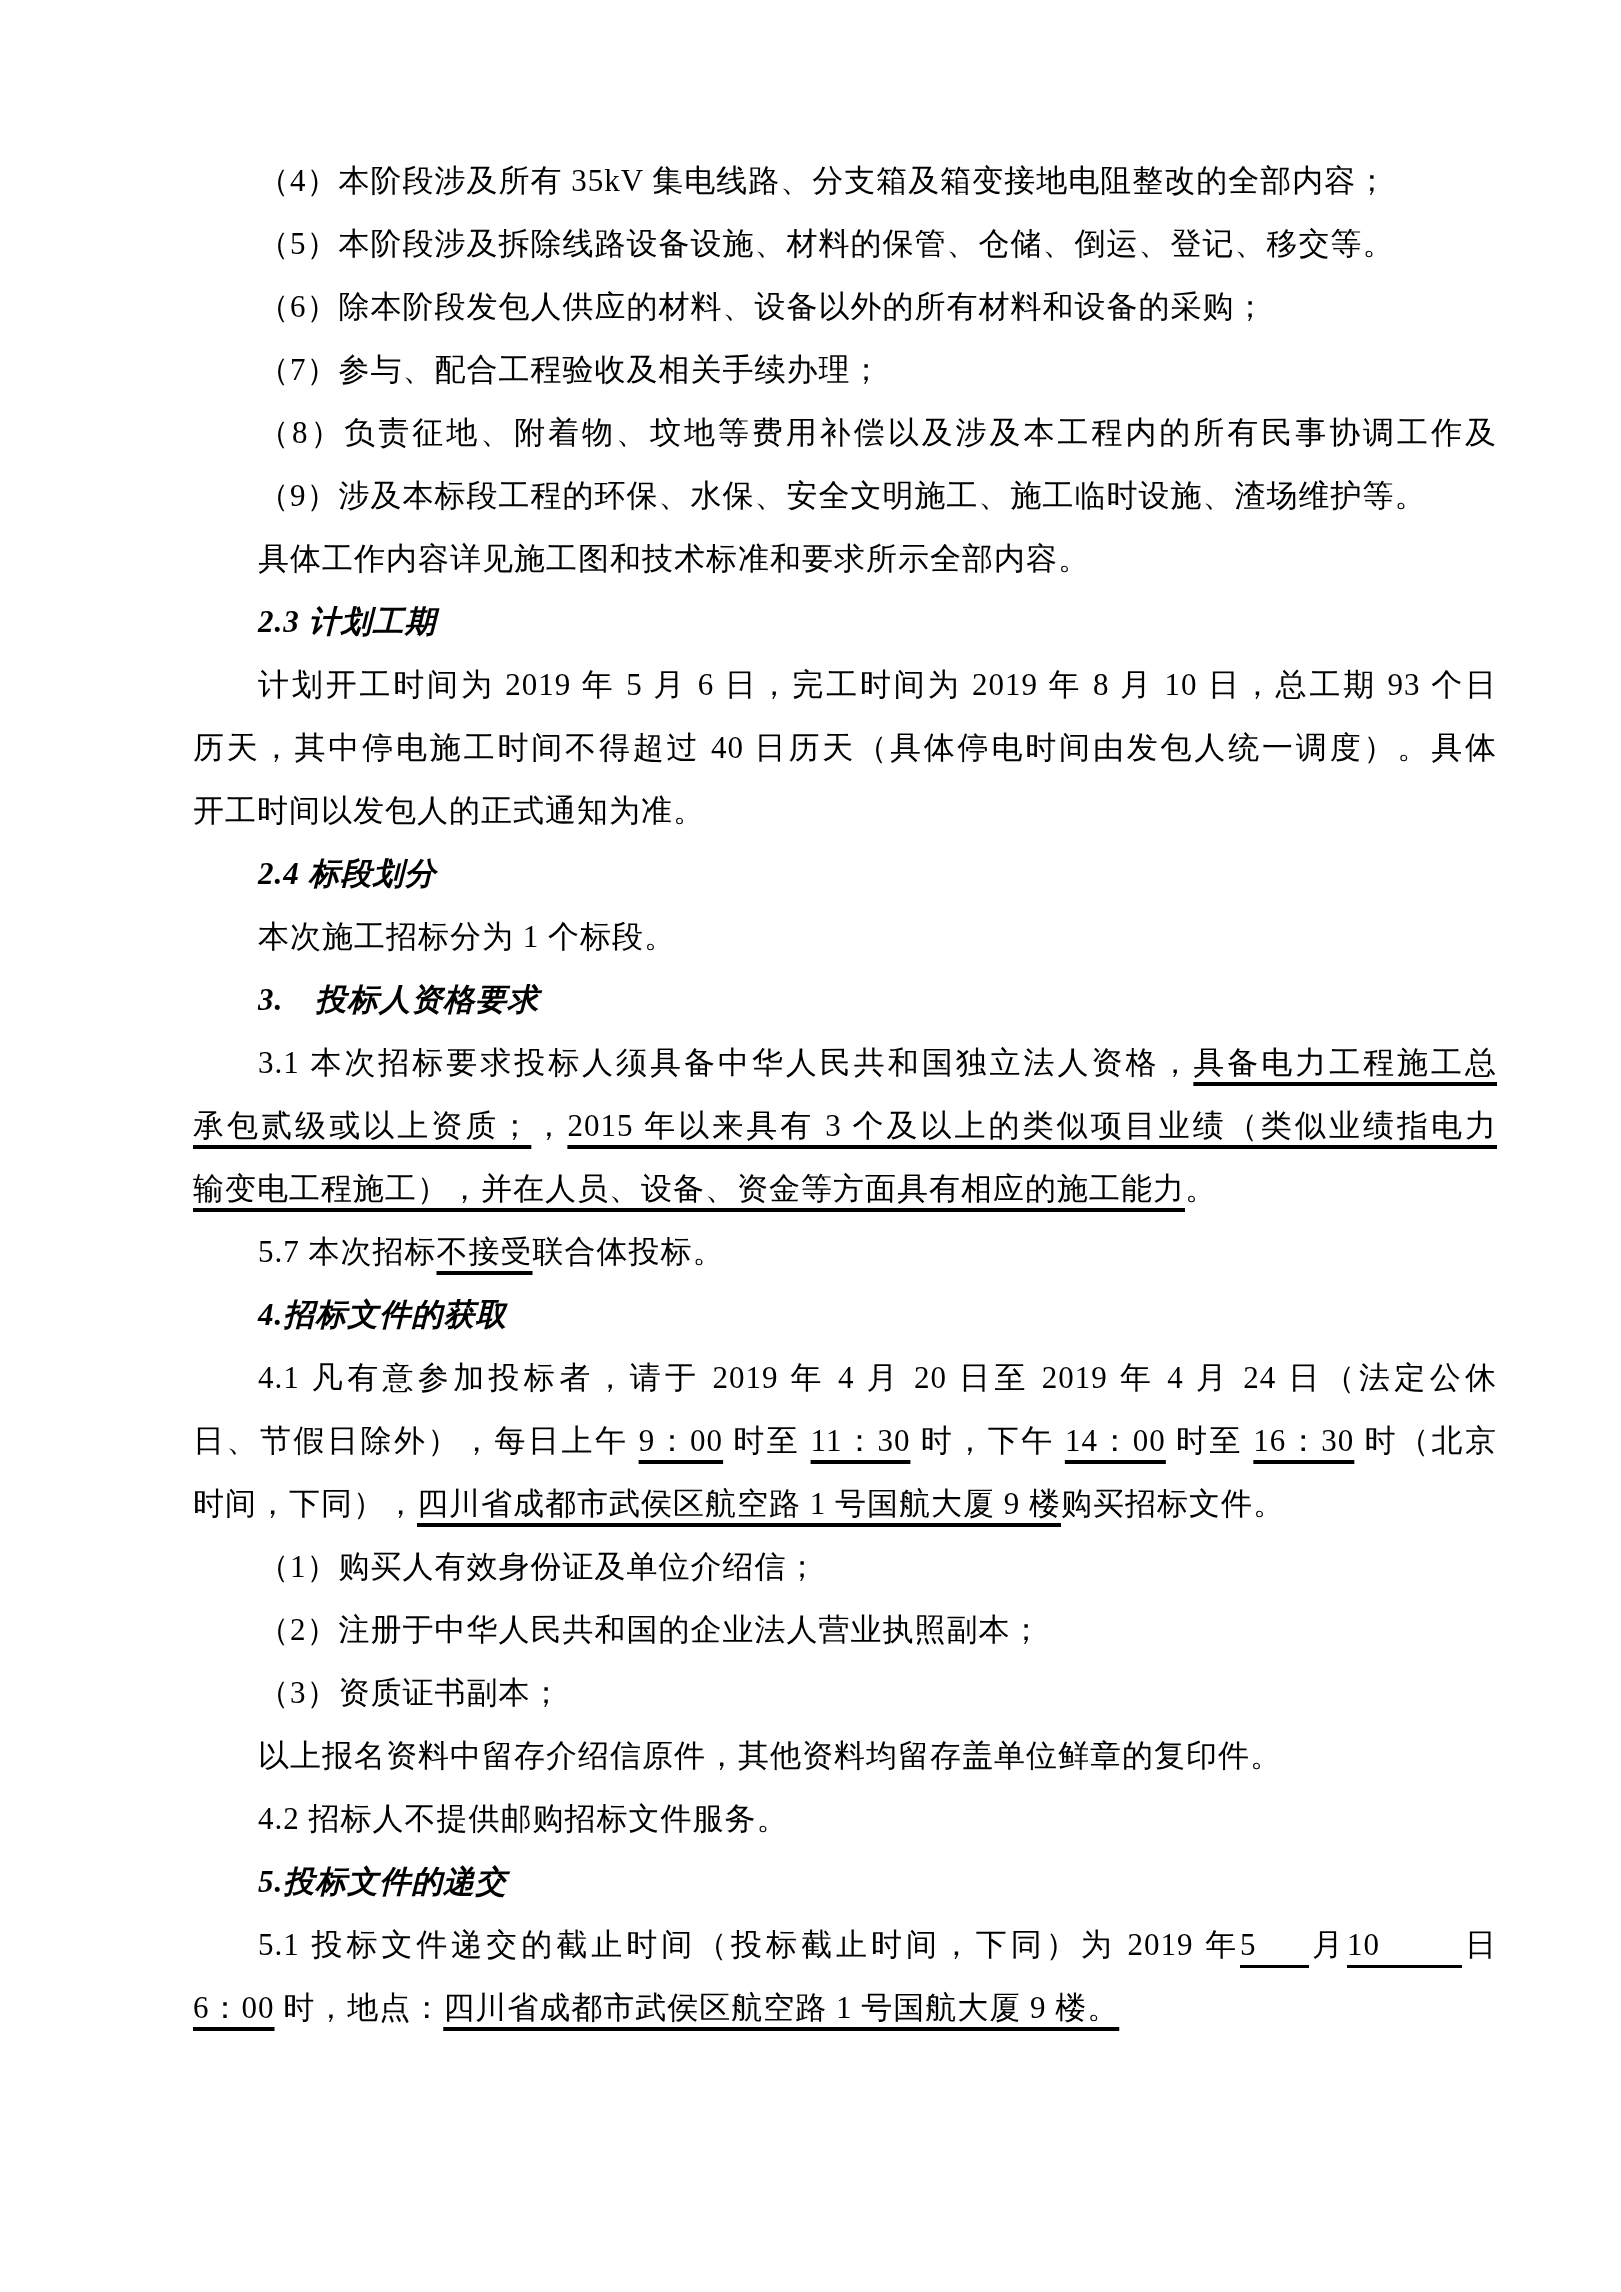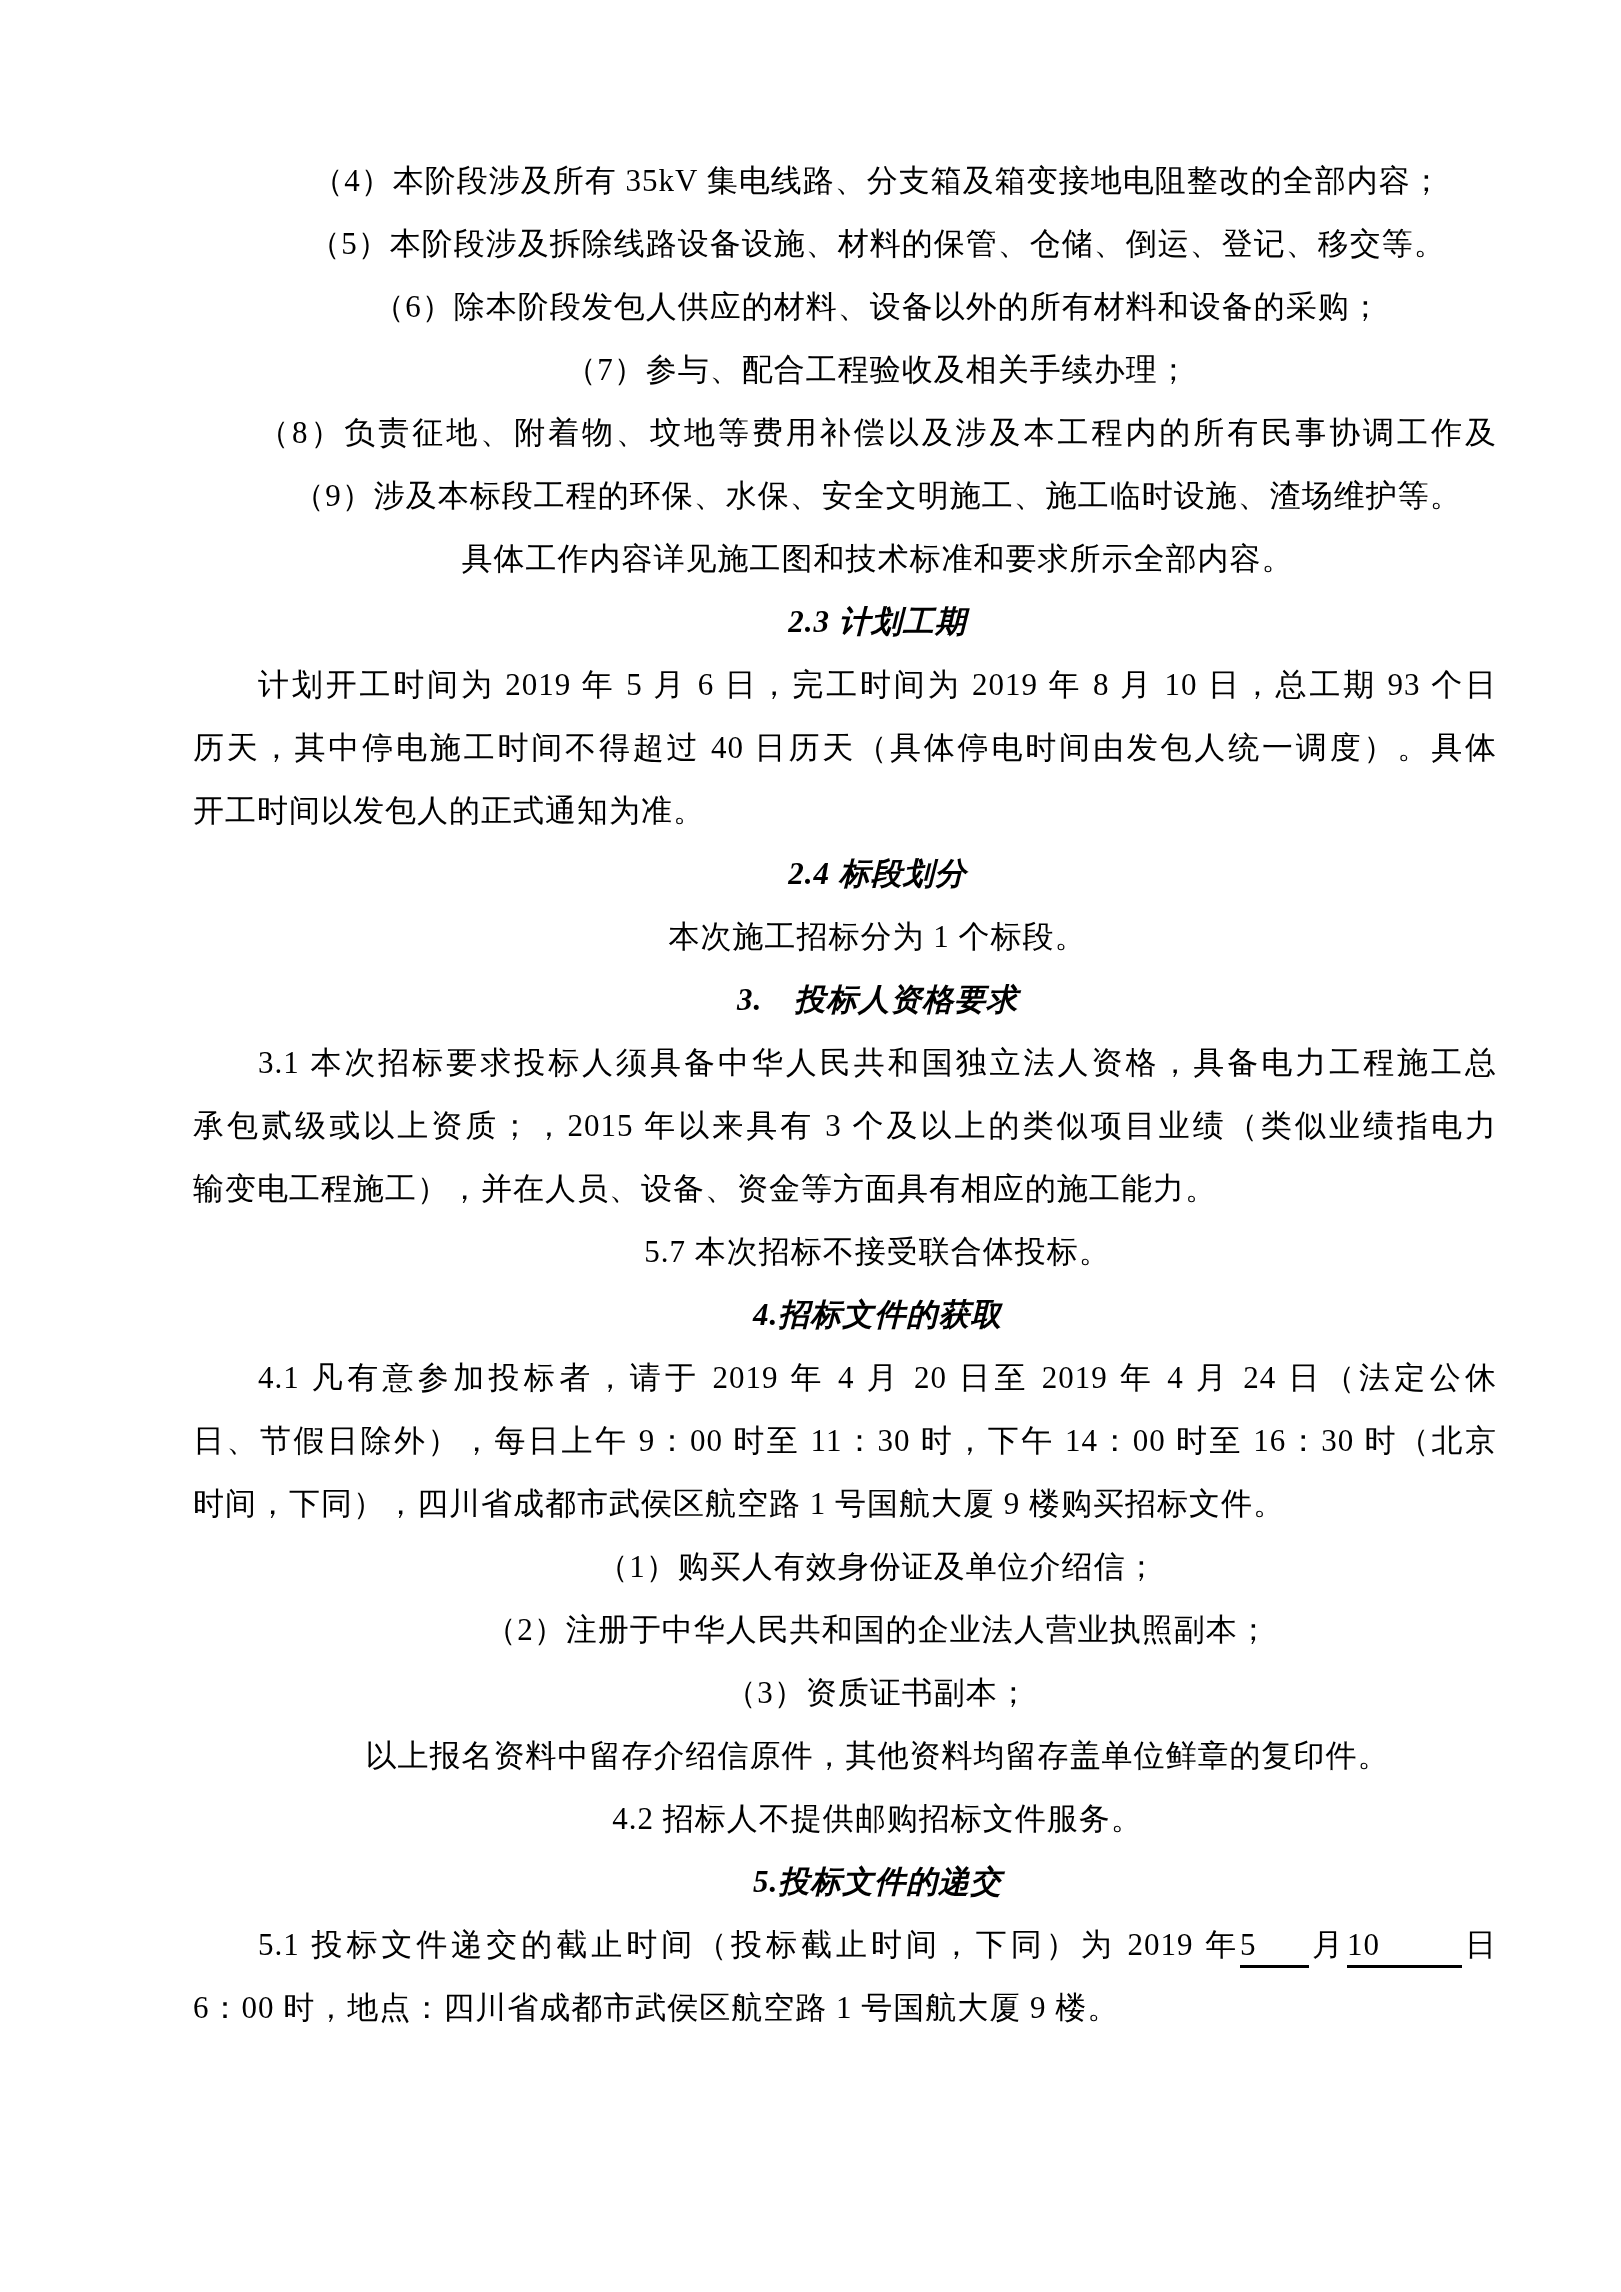--- a/index.html
+++ b/index.html
@@ -18,27 +18,28 @@
     left: 193px;
     width: 1304px;
   }
   .line {
     font-size: 31px;
     line-height: 63px;
     letter-spacing: 1px;
     white-space: nowrap;
     text-align: left;
   }
-  .line.indent { text-indent: 65px; text-align: center; }
+  .line.indent { text-indent: 65px; }
   .line.bold { font-weight: 700; font-style: italic; }
   .line.fill {
     text-align: justify;
     text-align-last: justify;
   }
   .u {
+    text-decoration: underline;
     text-decoration-thickness: 3.9px;
     text-underline-offset: 8.8px;
     text-decoration-skip-ink: none;
   }
   .blank {
     display: inline-block;
     border-bottom: 3.9px solid #000;
     text-align: center;
     line-height: 41px;
     vertical-align: baseline;

